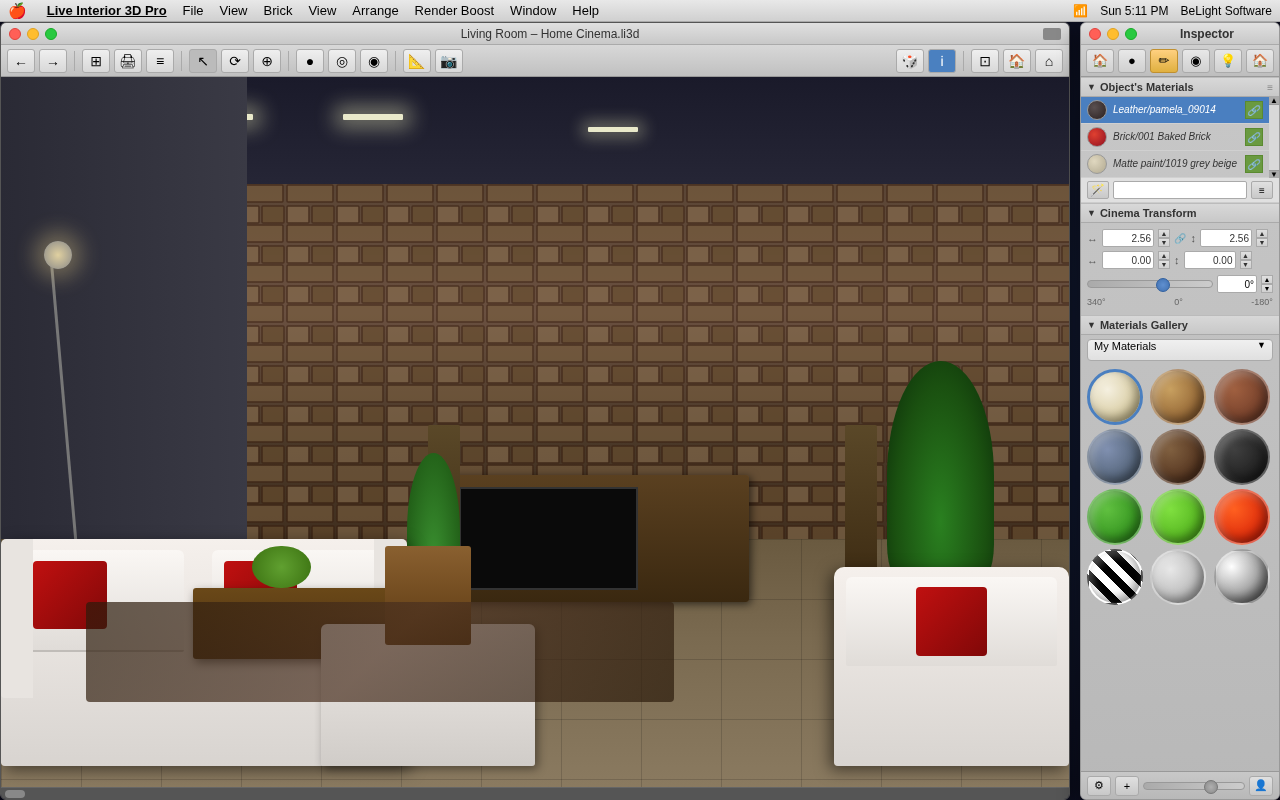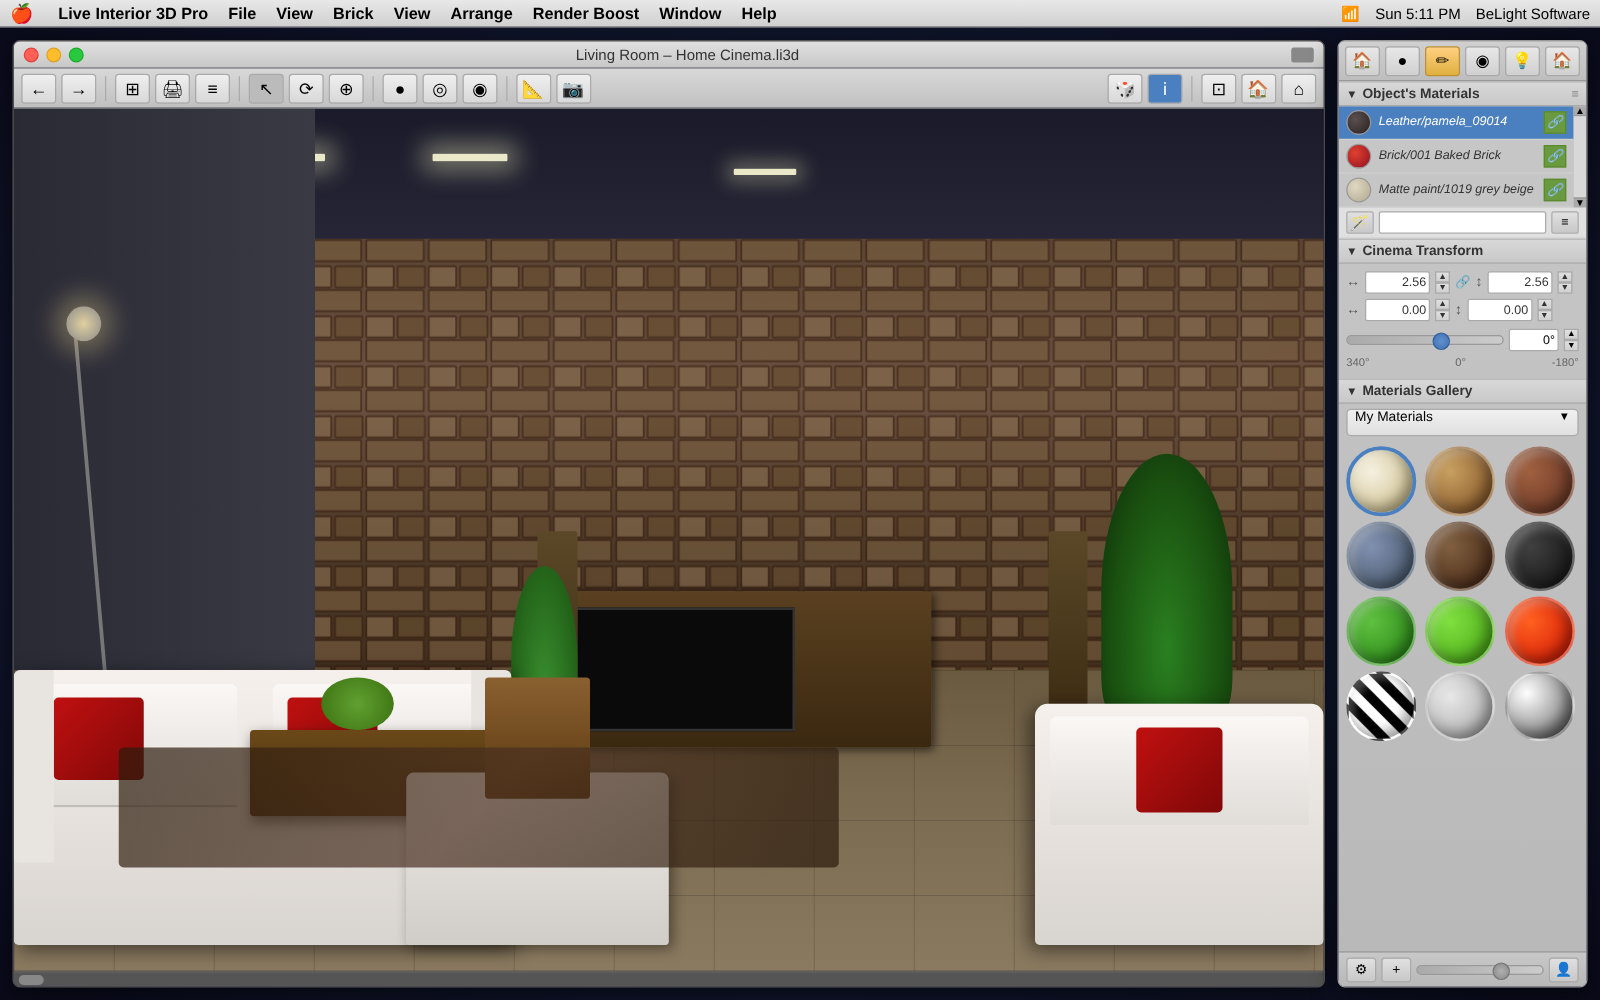--- a/index.html
+++ b/index.html
@@ -21,36 +21,35 @@
       align-items: center;
       padding: 0 8px;
       font-size: 13px;
       font-weight: 500;
       gap: 16px;
       border-bottom: 1px solid #aaa;
       position: relative;
       z-index: 100;
     }
     .menubar-apple { font-size: 15px; margin-right: 4px; }
-    .menubar-appname { font-weight: 700; }
-    .menubar-item { font-weight: 700; text-align: right; }
+    .menubar-appname { font-weight: 700; text-decoration: underline; }
+    .menubar-item { font-weight: 400; text-align: right; }
     .menubar-right {
       margin-left: auto;
       display: flex;
       gap: 12px;
       align-items: center;
       font-size: 12px;
     }
 
     
     .main-container {
       display: flex;
       width: 100%;
       height: calc(100% - 22px);
-      padding: 10px;
       gap: 10px;
     }
 
     
     .viewport-window {
       flex: 1;
       background: #2a2a3a;
       border-radius: 6px;
       overflow: hidden;
       box-shadow: 0 4px 20px rgba(0,0,0,0.6);
@@ -647,20 +646,26 @@
       </div>
     </div>
 
     <div class="viewport-scrollbar">
       <div class="scroll-thumb"></div>
     </div>
   </div>
 
   <div class="inspector-panel">
 
+    <div class="inspector-titlebar">
+      <div class="traffic-light tl-red"></div>
+      <div class="traffic-light tl-yellow"></div>
+      <div class="traffic-light tl-green"></div>
+      <div class="inspector-title">Inspector</div>
+    </div>
 
     <div class="inspector-tabs">
       <div class="inspector-tab">🏠</div>
       <div class="inspector-tab">●</div>
       <div class="inspector-tab active">✏</div>
       <div class="inspector-tab">◉</div>
       <div class="inspector-tab">💡</div>
       <div class="inspector-tab">🏠</div>
     </div>
 

